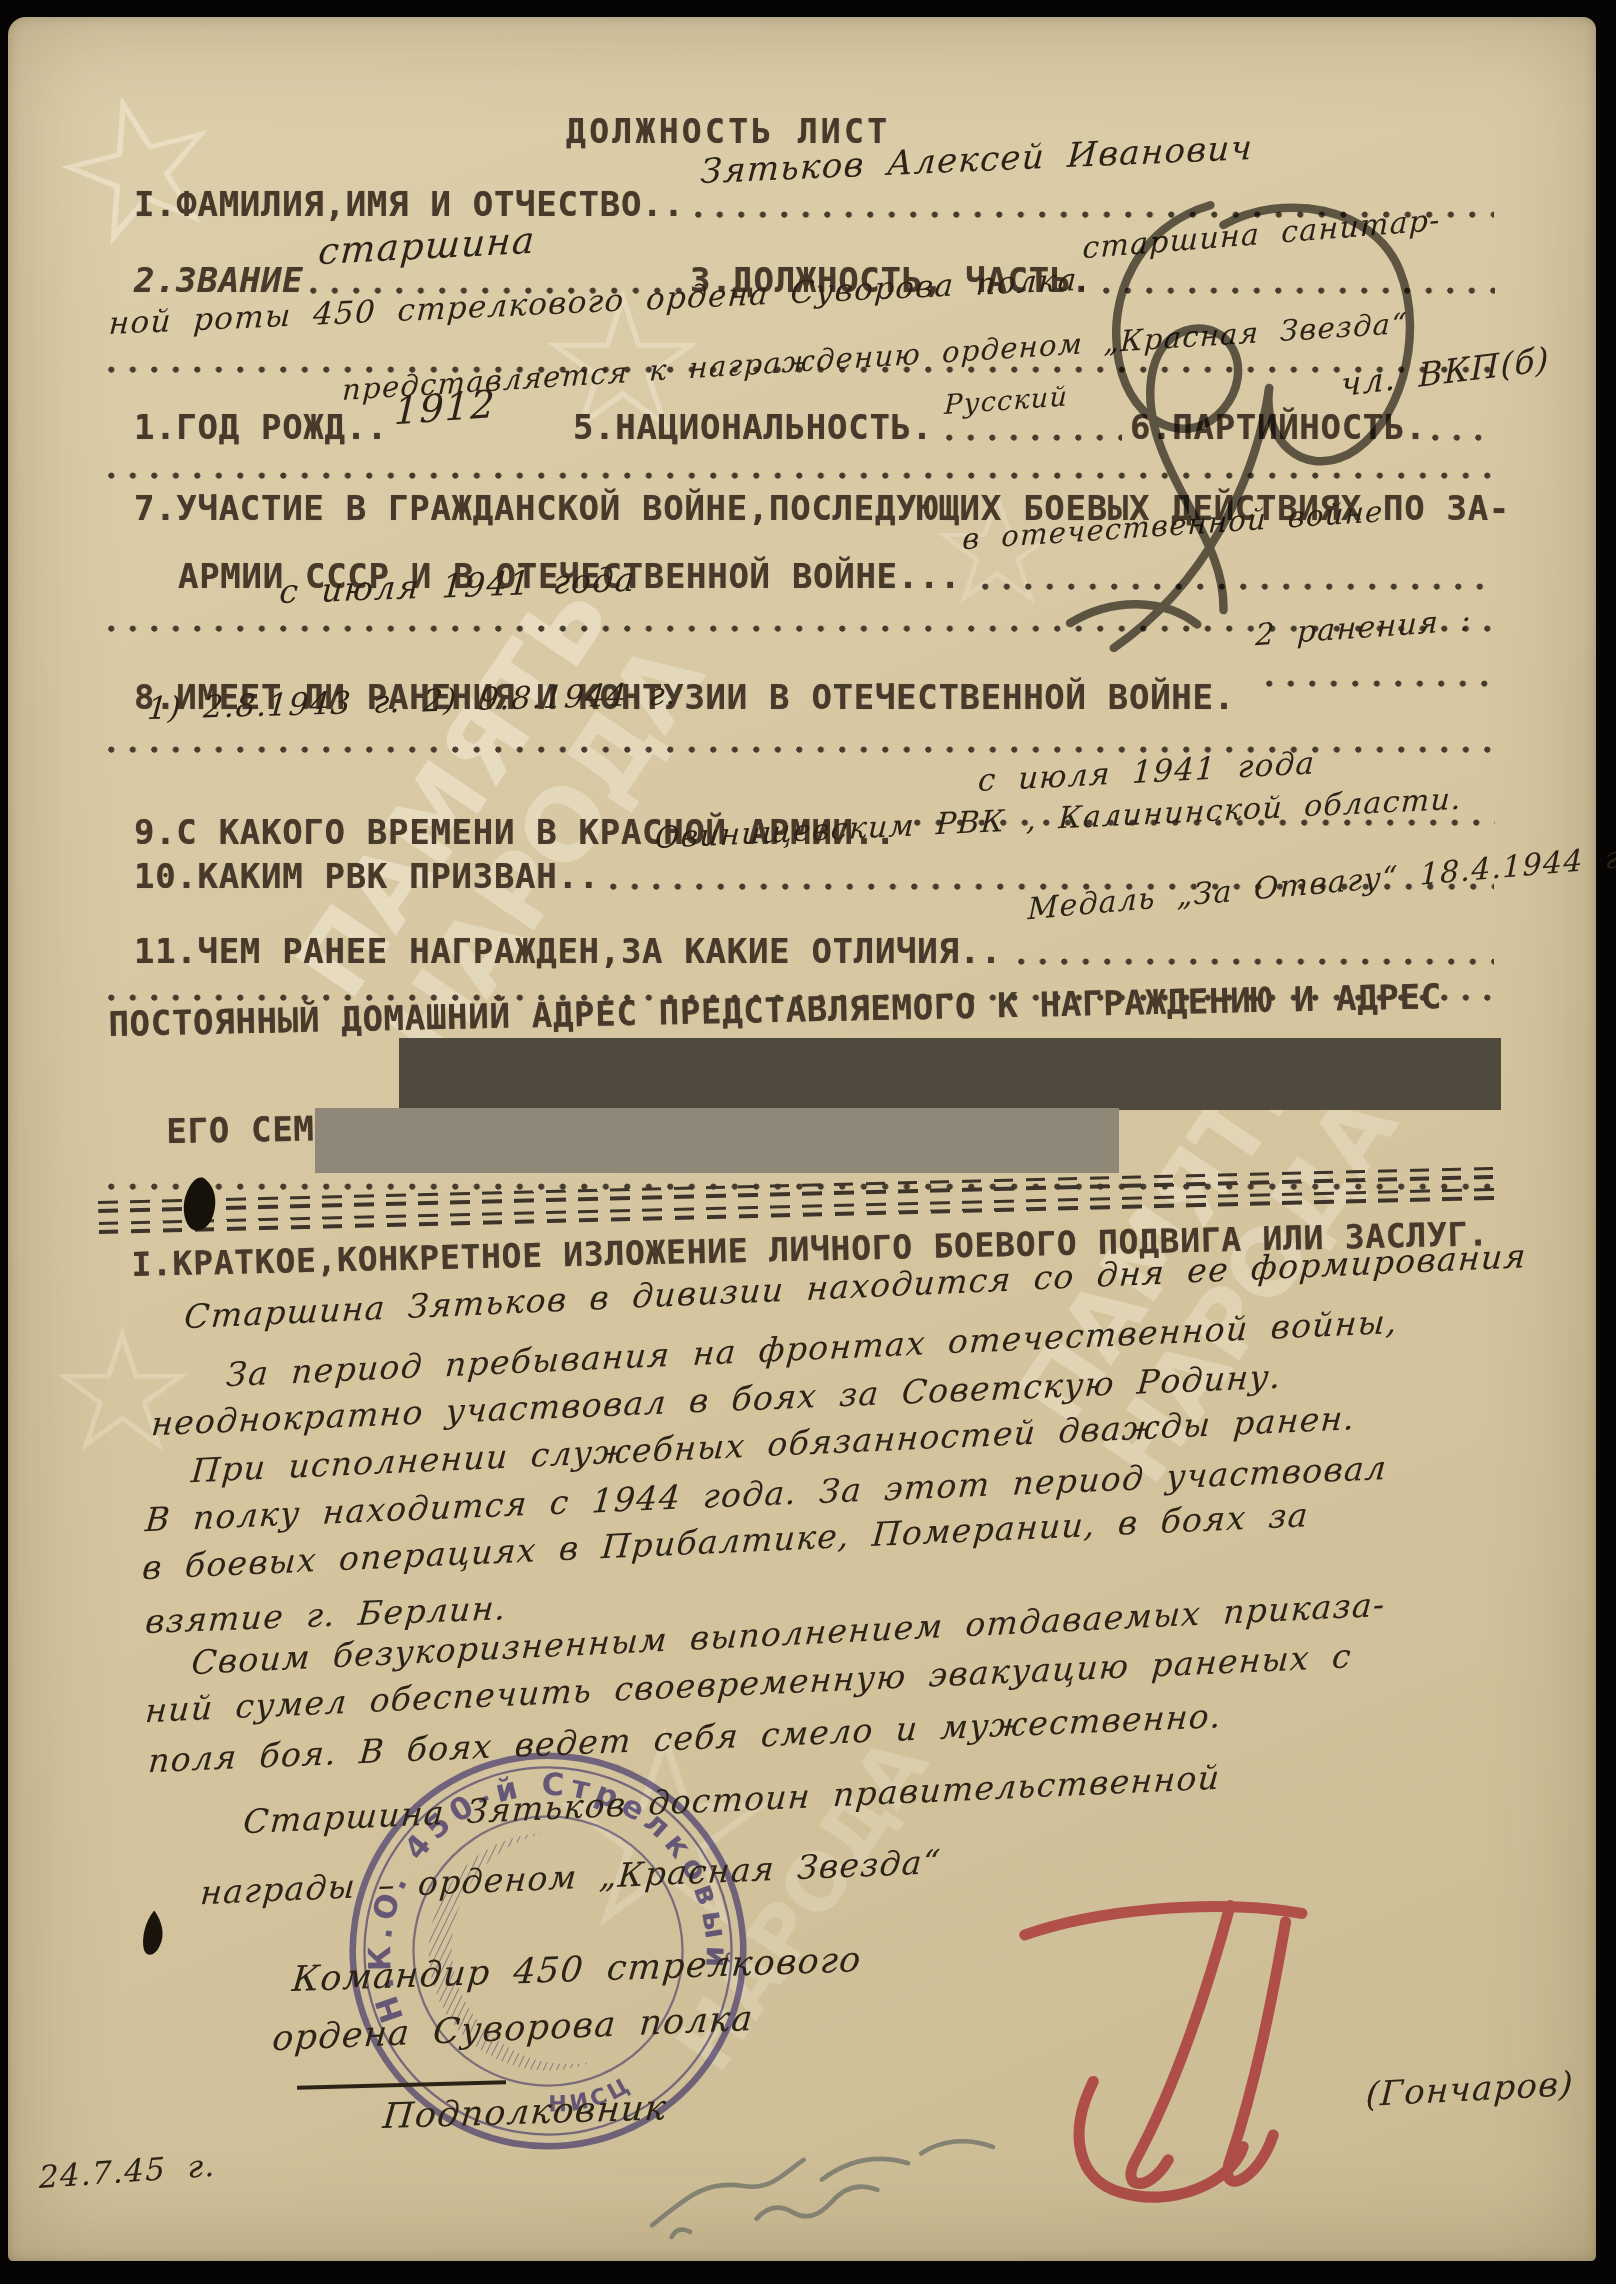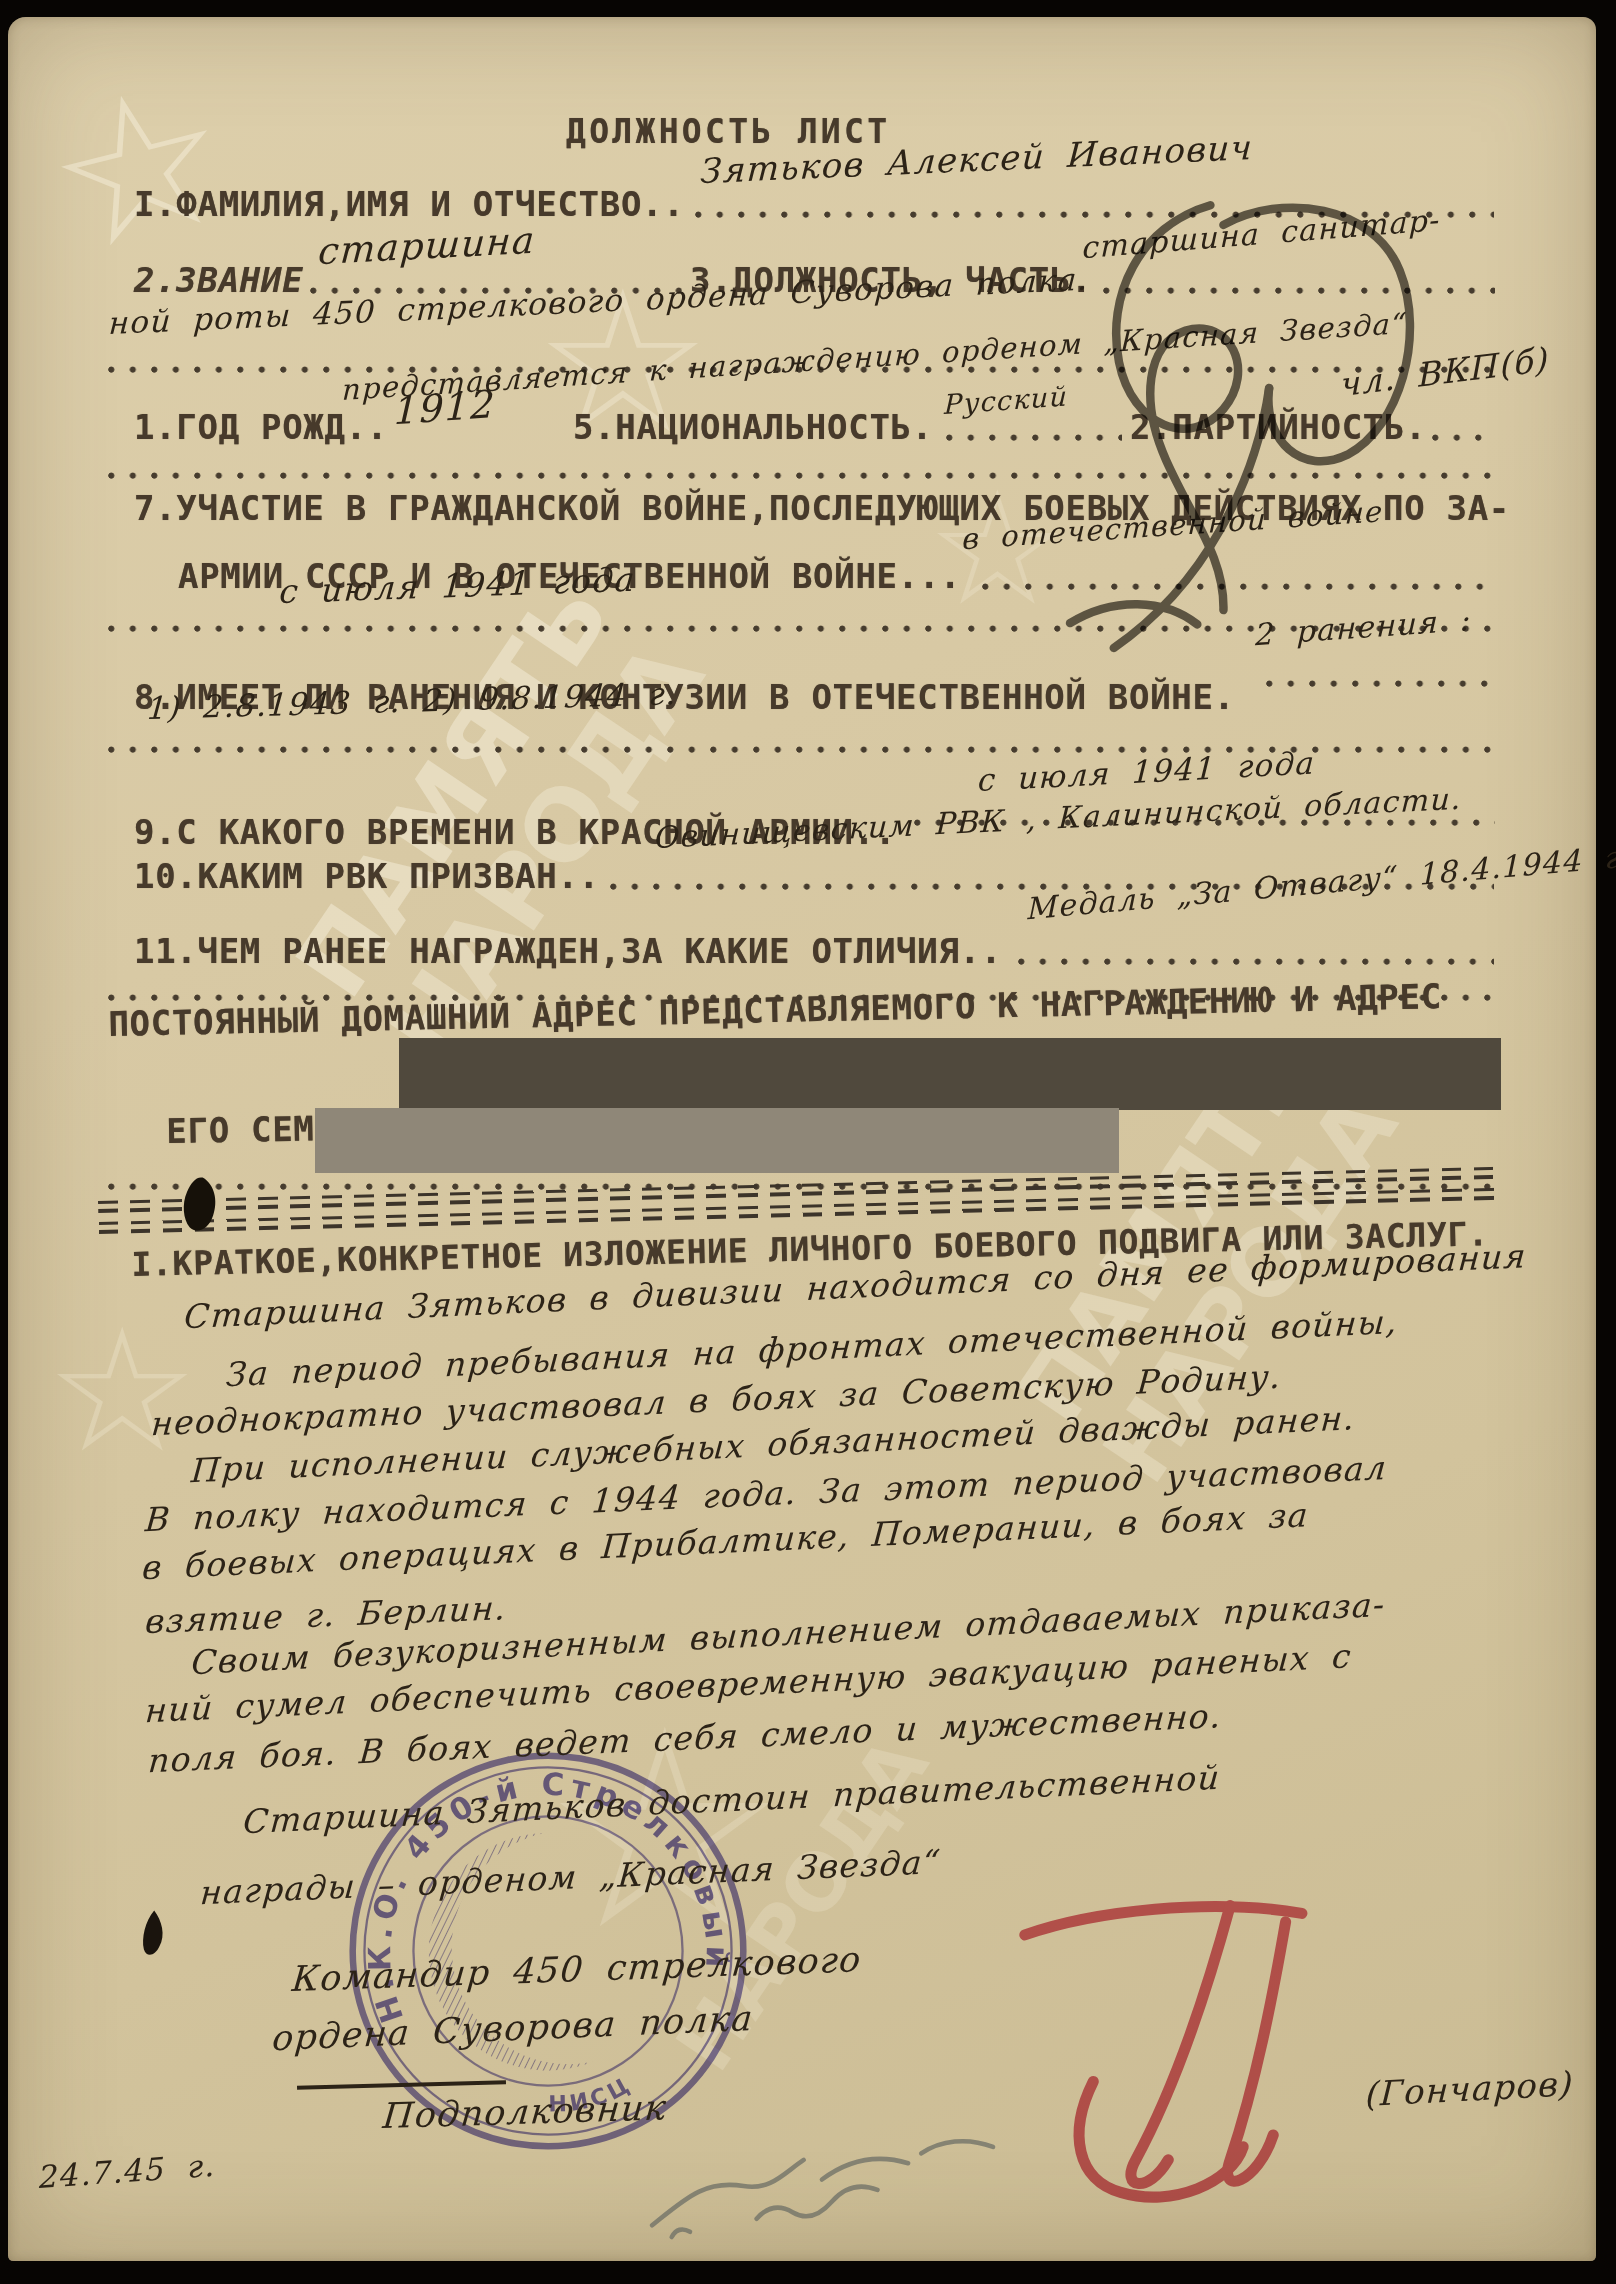--- a/index.html
+++ b/index.html
@@ -76,21 +76,21 @@
 <div class="dots" style="left:1103px;top:286px;width:392px;"></div>
 <div class="h" style="left:110px;top:305px;font-size:31px;transform:rotate(-2.6deg) skewX(-6deg);">ной роты 450 стрелкового ордена Суворова полка.</div>
 <div class="dots" style="left:108px;top:365px;width:1387px;"></div>
 <div class="h" style="left:343px;top:373px;font-size:29px;transform:rotate(-3.6deg) skewX(-6deg);">представляется к награждению орденом „Красная Звезда“</div>
 
 <div class="t" style="left:134px;top:407px;">1.ГОД РОЖД..</div>
 <div class="h" style="left:395px;top:389px;font-size:38px;transform:rotate(-4deg) skewX(-6deg);">1912</div>
 <div class="t" style="left:573px;top:407px;">5.НАЦИОНАЛЬНОСТЬ.</div>
 <div class="h" style="left:945px;top:389px;font-size:27px;transform:rotate(-4deg) skewX(-6deg);">Русский</div>
 <div class="dots" style="left:946px;top:433px;width:176px;"></div>
-<div class="t" style="left:1130px;top:407px;">2.ПАРТИЙНОСТЬ.</div>
+<div class="t" style="left:1130px;top:407px;">6.ПАРТИЙНОСТЬ.</div>
 <div class="h" style="left:1341px;top:365px;font-size:33px;transform:rotate(-7deg) skewX(-7deg);">чл. ВКП(б)</div>
 <div class="dots" style="left:1432px;top:433px;width:62px;"></div>
 <div class="dots" style="left:108px;top:471px;width:1387px;"></div>
 
 <div class="t" style="left:134px;top:488px;">7.УЧАСТИЕ В ГРАЖДАНСКОЙ ВОЙНЕ,ПОСЛЕДУЮЩИХ БОЕВЫХ ДЕЙСТВИЯХ ПО ЗА-</div>
 <div class="t" style="left:178px;top:556px;">АРМИИ СССР И В ОТЕЧЕСТВЕННОЙ ВОЙНЕ...</div>
 <div class="h" style="left:963px;top:522px;font-size:29px;transform:rotate(-3.8deg) skewX(-6deg);">в отечественной войне</div>
 <div class="dots" style="left:982px;top:582px;width:512px;"></div>
 <div class="h" style="left:281px;top:572px;font-size:33px;transform:rotate(-2deg) skewX(-6deg);">с  июля 1941 года</div>
 <div class="dots" style="left:108px;top:624px;width:1387px;"></div>

